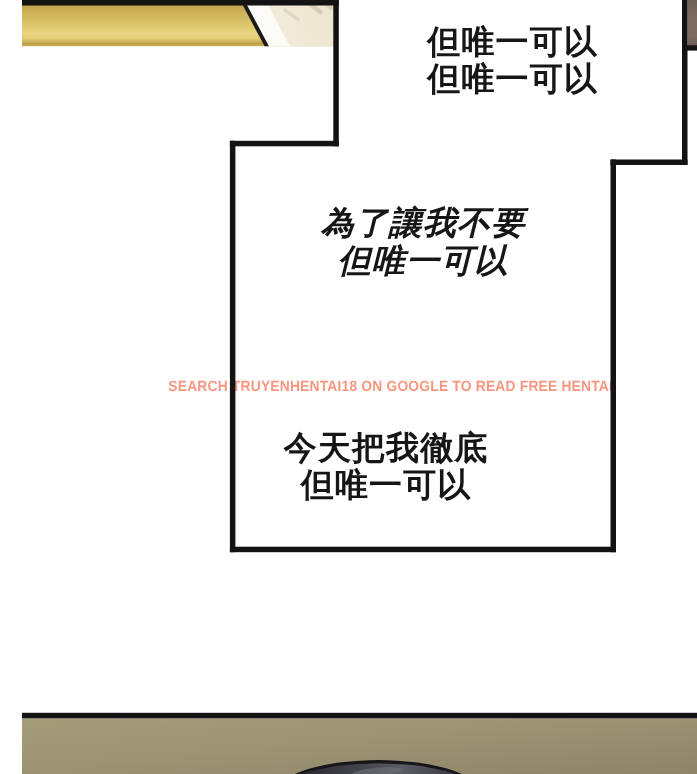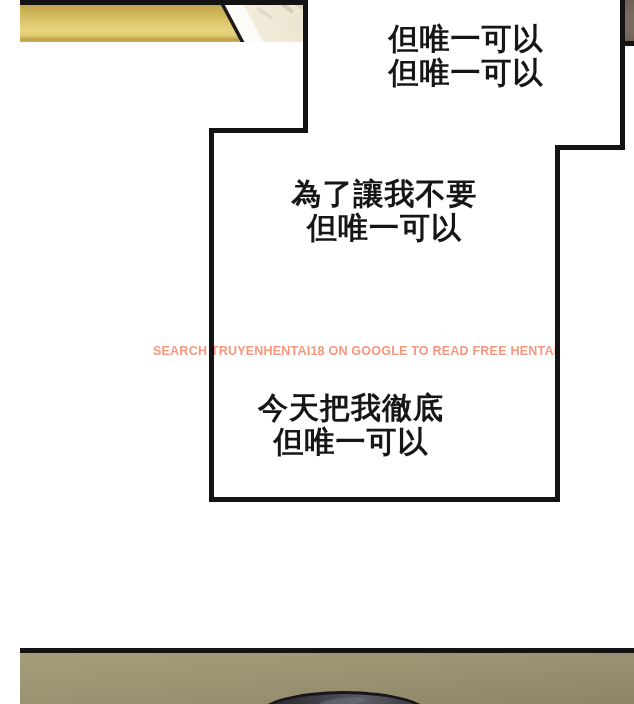--- a/index.html
+++ b/index.html
@@ -46,21 +46,21 @@
     background:linear-gradient(180deg,#6f6055 0%,#7b6a60 35%,#7b6a60 80%,#6e6056 100%);
   }
 
   
   .caption{
     position:absolute;z-index:30;text-align:center;color:#161616;
     font-size:30px;line-height:34px;font-weight:600;letter-spacing:1px;
     font-family:"DejaVu Sans","Liberation Sans",sans-serif;white-space:nowrap;
   }
   #caption-top   {left:290px;top:22px; width:312px;}
-  #caption-mid   {left:194px;top:177px;width:341px;}
+  #caption-mid   {left:194px;top:187px;width:341px;font-style:italic;}
   #caption-bottom{left:194px;top:391px;width:274px;}
 
   
   #watermark{
     position:absolute;left:133px;top:343px;z-index:10;
     font-family:"Liberation Sans","DejaVu Sans",sans-serif;
     font-weight:bold;font-size:13.5px;letter-spacing:.2px;color:#f7977f;
     white-space:nowrap;transform:scaleX(.93);transform-origin:left center;
   }
 

